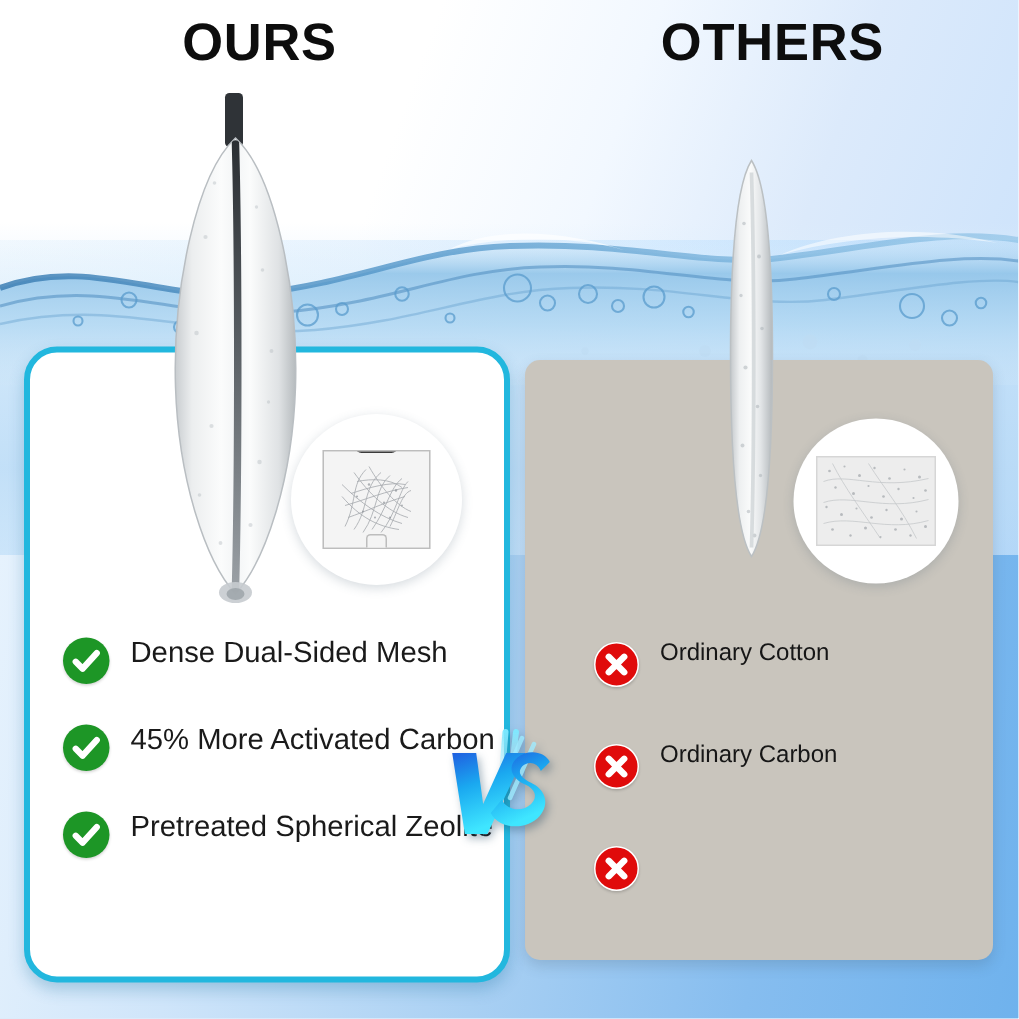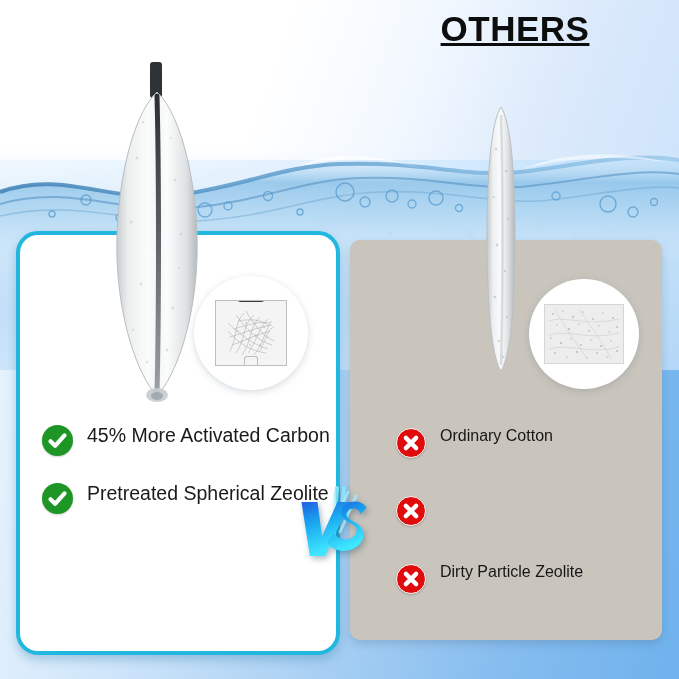--- a/index.html
+++ b/index.html
@@ -45,21 +45,21 @@
     overflow:hidden;
   }
   .water svg{display:block;}
 
   
   .hdr{
     position:absolute;top:11px;font-weight:bold;font-size:35px;color:#0d0d0d;
     letter-spacing:.5px;line-height:1;
   }
   .hdr-ours{left:108px;width:130px;text-align:center;}
-  .hdr-others{left:425px;width:180px;text-align:center;text-decoration:underline;}
+  .hdr-others{left:425px;width:180px;text-align:center;}
 
   
   .prod{position:absolute;}
 
   .prod-ours{left:103px;top:62px;width:108px;height:340px;}
   .prod-others{left:470px;top:105px;width:62px;height:270px;}
 
   
   .circ{
     position:absolute;border-radius:50%;background:#ffffff;
@@ -197,20 +197,21 @@
         <circle cx="540" cy="106" r="5"></circle>
           <circle cx="575" cy="118" r="3.5"></circle>
         <circle cx="610" cy="108" r="4"></circle>
           <circle cx="640" cy="122" r="3"></circle>
         <circle cx="430" cy="124" r="3"></circle>
           <circle cx="390" cy="112" r="2.5"></circle>
       </g>
     </svg>
   </div>
 
+  <div class="hdr hdr-ours">OURS</div>
   <div class="hdr hdr-others">OTHERS</div>
 
   <div class="card-others"></div>
 
   <div class="card-ours"></div>
 
   <div class="prod prod-ours">
     <svg width="108" height="340" viewBox="0 0 108 340">
       <defs>
         <linearGradient id="podg" x1="0" y1="0" x2="1" y2="0">
@@ -361,36 +362,44 @@
           <path d="M4,44 C24,38 46,50 74,42"></path>
             <path d="M10,4 C18,20 30,36 42,54"></path>
           <path d="M34,4 C44,20 56,34 66,54"></path>
         </g>
       </svg>
     </div>
   </div>
 
   <div class="list list-ours">
 
-
     <div class="row">
       <span class="ico ico-ok">
         <svg viewBox="0 0 31 31">
             <path d="M8.5 16.2 l4.6 4.6 l9.4 -10.4" stroke="#ffffff" stroke-width="4.2" fill="none" stroke-linecap="round" stroke-linejoin="round"></path>
           </svg>
       </span>
-      <span class="txt">45% More Activated Carbon</span>
+      <span class="txt">Dense Dual-Sided Mesh</span>
     </div>
 
     <div class="row">
       <span class="ico ico-ok">
         <svg viewBox="0 0 31 31">
             <path d="M8.5 16.2 l4.6 4.6 l9.4 -10.4" stroke="#ffffff" stroke-width="4.2" fill="none" stroke-linecap="round" stroke-linejoin="round"></path>
           </svg>
       </span>
+      <span class="txt">45% More Activated Carbon</span>
+    </div>
+
+    <div class="row">
+      <span class="ico ico-ok">
+        <svg viewBox="0 0 31 31">
+            <path d="M8.5 16.2 l4.6 4.6 l9.4 -10.4" stroke="#ffffff" stroke-width="4.2" fill="none" stroke-linecap="round" stroke-linejoin="round"></path>
+          </svg>
+      </span>
       <span class="txt">Pretreated Spherical Zeolite</span>
     </div>
   </div>
 
   <div class="list list-others">
 
     <div class="row">
       <span class="ico ico-no">
         <svg viewBox="0 0 30 30">
           <path d="M9.5 9.5 L20.5 20.5 M20.5 9.5 L9.5 20.5" stroke="#ffffff" stroke-width="4.6" stroke-linecap="round"></path>
@@ -398,29 +407,29 @@
       </span>
       <span class="txt">Ordinary Cotton</span>
     </div>
 
     <div class="row">
       <span class="ico ico-no">
         <svg viewBox="0 0 30 30">
           <path d="M9.5 9.5 L20.5 20.5 M20.5 9.5 L9.5 20.5" stroke="#ffffff" stroke-width="4.6" stroke-linecap="round"></path>
         </svg>
       </span>
+      <span class="txt">Ordinary Carbon</span>
     </div>
 
     <div class="row">
       <span class="ico ico-no">
         <svg viewBox="0 0 30 30">
           <path d="M9.5 9.5 L20.5 20.5 M20.5 9.5 L9.5 20.5" stroke="#ffffff" stroke-width="4.6" stroke-linecap="round"></path>
         </svg>
       </span>
-      <span class="txt">Dirty Particle Zeolite</span>
     </div>
   </div>
 
   <div class="vs">
     <svg width="84" height="76" viewBox="0 0 84 76">
       <defs>
         <linearGradient id="vsg" x1="0" y1="0" x2="0.35" y2="1">
           <stop offset="0%" stop-color="#1f5fe0"></stop>
           <stop offset="45%" stop-color="#1aa8f0"></stop>
           <stop offset="100%" stop-color="#3fe6ff"></stop>

